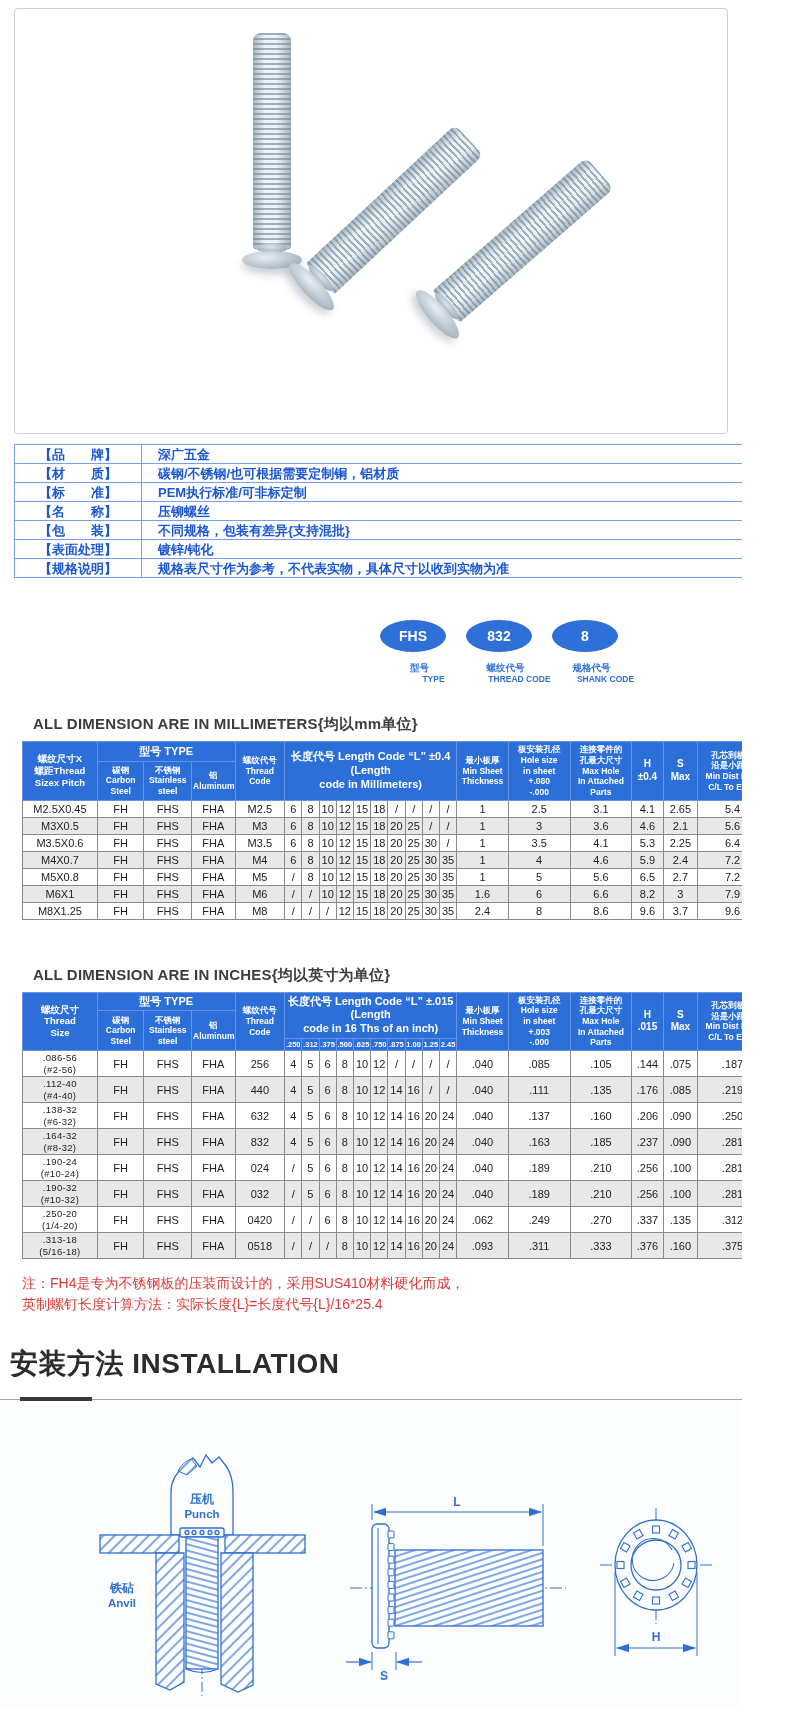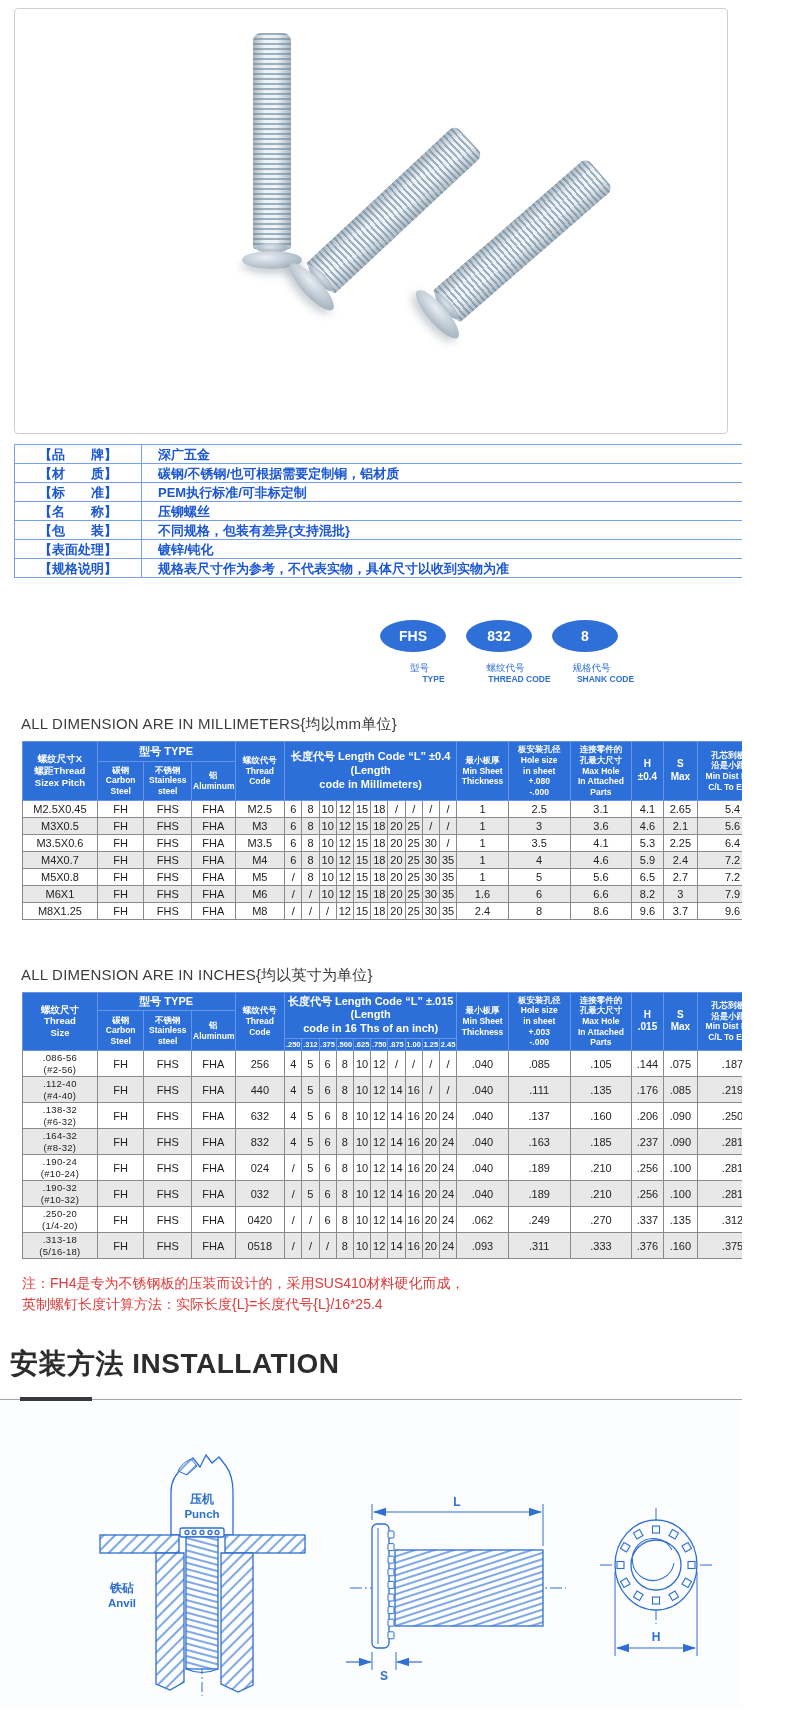--- a/index.html
+++ b/index.html
@@ -25,25 +25,25 @@
               color:#1b57d4;font-size:13px;font-weight:600;}
   .attr-table td{border:1px solid #76a0ec;height:18px;line-height:17px;padding:0 4px;overflow:hidden;white-space:nowrap;}
   .attr-table td.attr-label{width:118px;text-align:center;}
   .attr-table td.attr-value{padding-left:16px;}
 
   
   .code-legend{margin-top:42px;display:flex;justify-content:flex-end;padding-right:122px;gap:16px;}
   .code-item{display:flex;flex-direction:column;align-items:center;width:70px;}
   .code-pill{width:66px;height:32px;border-radius:50%;background:#2f6fd8;color:#fff;
              display:flex;align-items:center;justify-content:center;font-size:14px;font-weight:bold;}
-  .code-cn{margin-top:10px;color:#2f6fd8;font-size:9.5px;font-weight:normal;line-height:1.3;padding-left:13px;}
+  .code-cn{margin-top:10px;color:#2f6fd8;font-size:9.5px;font-weight:bold;line-height:1.3;padding-left:13px;}
   .code-en{color:#2f6fd8;font-size:8.5px;font-weight:bold;white-space:nowrap;line-height:1.3;margin-left:41px;}
 
   
-  .dim-title{margin:30px 0 7px 21px;font-size:15px;font-weight:400;color:#3c3c3c;letter-spacing:.2px;}
+  .dim-title{margin:30px 0 7px 33px;font-size:15px;font-weight:700;color:#3c3c3c;letter-spacing:.2px;}
   .dim-title.second{margin-top:46px;}
   .dim-table{margin-left:22px;width:746px;border-collapse:collapse;table-layout:fixed;}
   .dim-table th{background:#2d6fd8;color:#fff;border:1px solid #6894e8;font-weight:bold;
                 font-size:8.5px;line-height:1.25;text-align:center;vertical-align:middle;
                 padding:2px 1px;white-space:pre-line;overflow:hidden;}
   .dim-table th.hgroup{font-size:11px;}
   .dim-table th.hsize{font-size:9.5px;}
   .dim-table th.hbig{font-size:10px;}
   .dim-table th.hlensub{font-size:7.5px;padding:1px 0;}
   .dim-table td{border:1px solid #8a8a8a;text-align:center;vertical-align:middle;color:#222;

